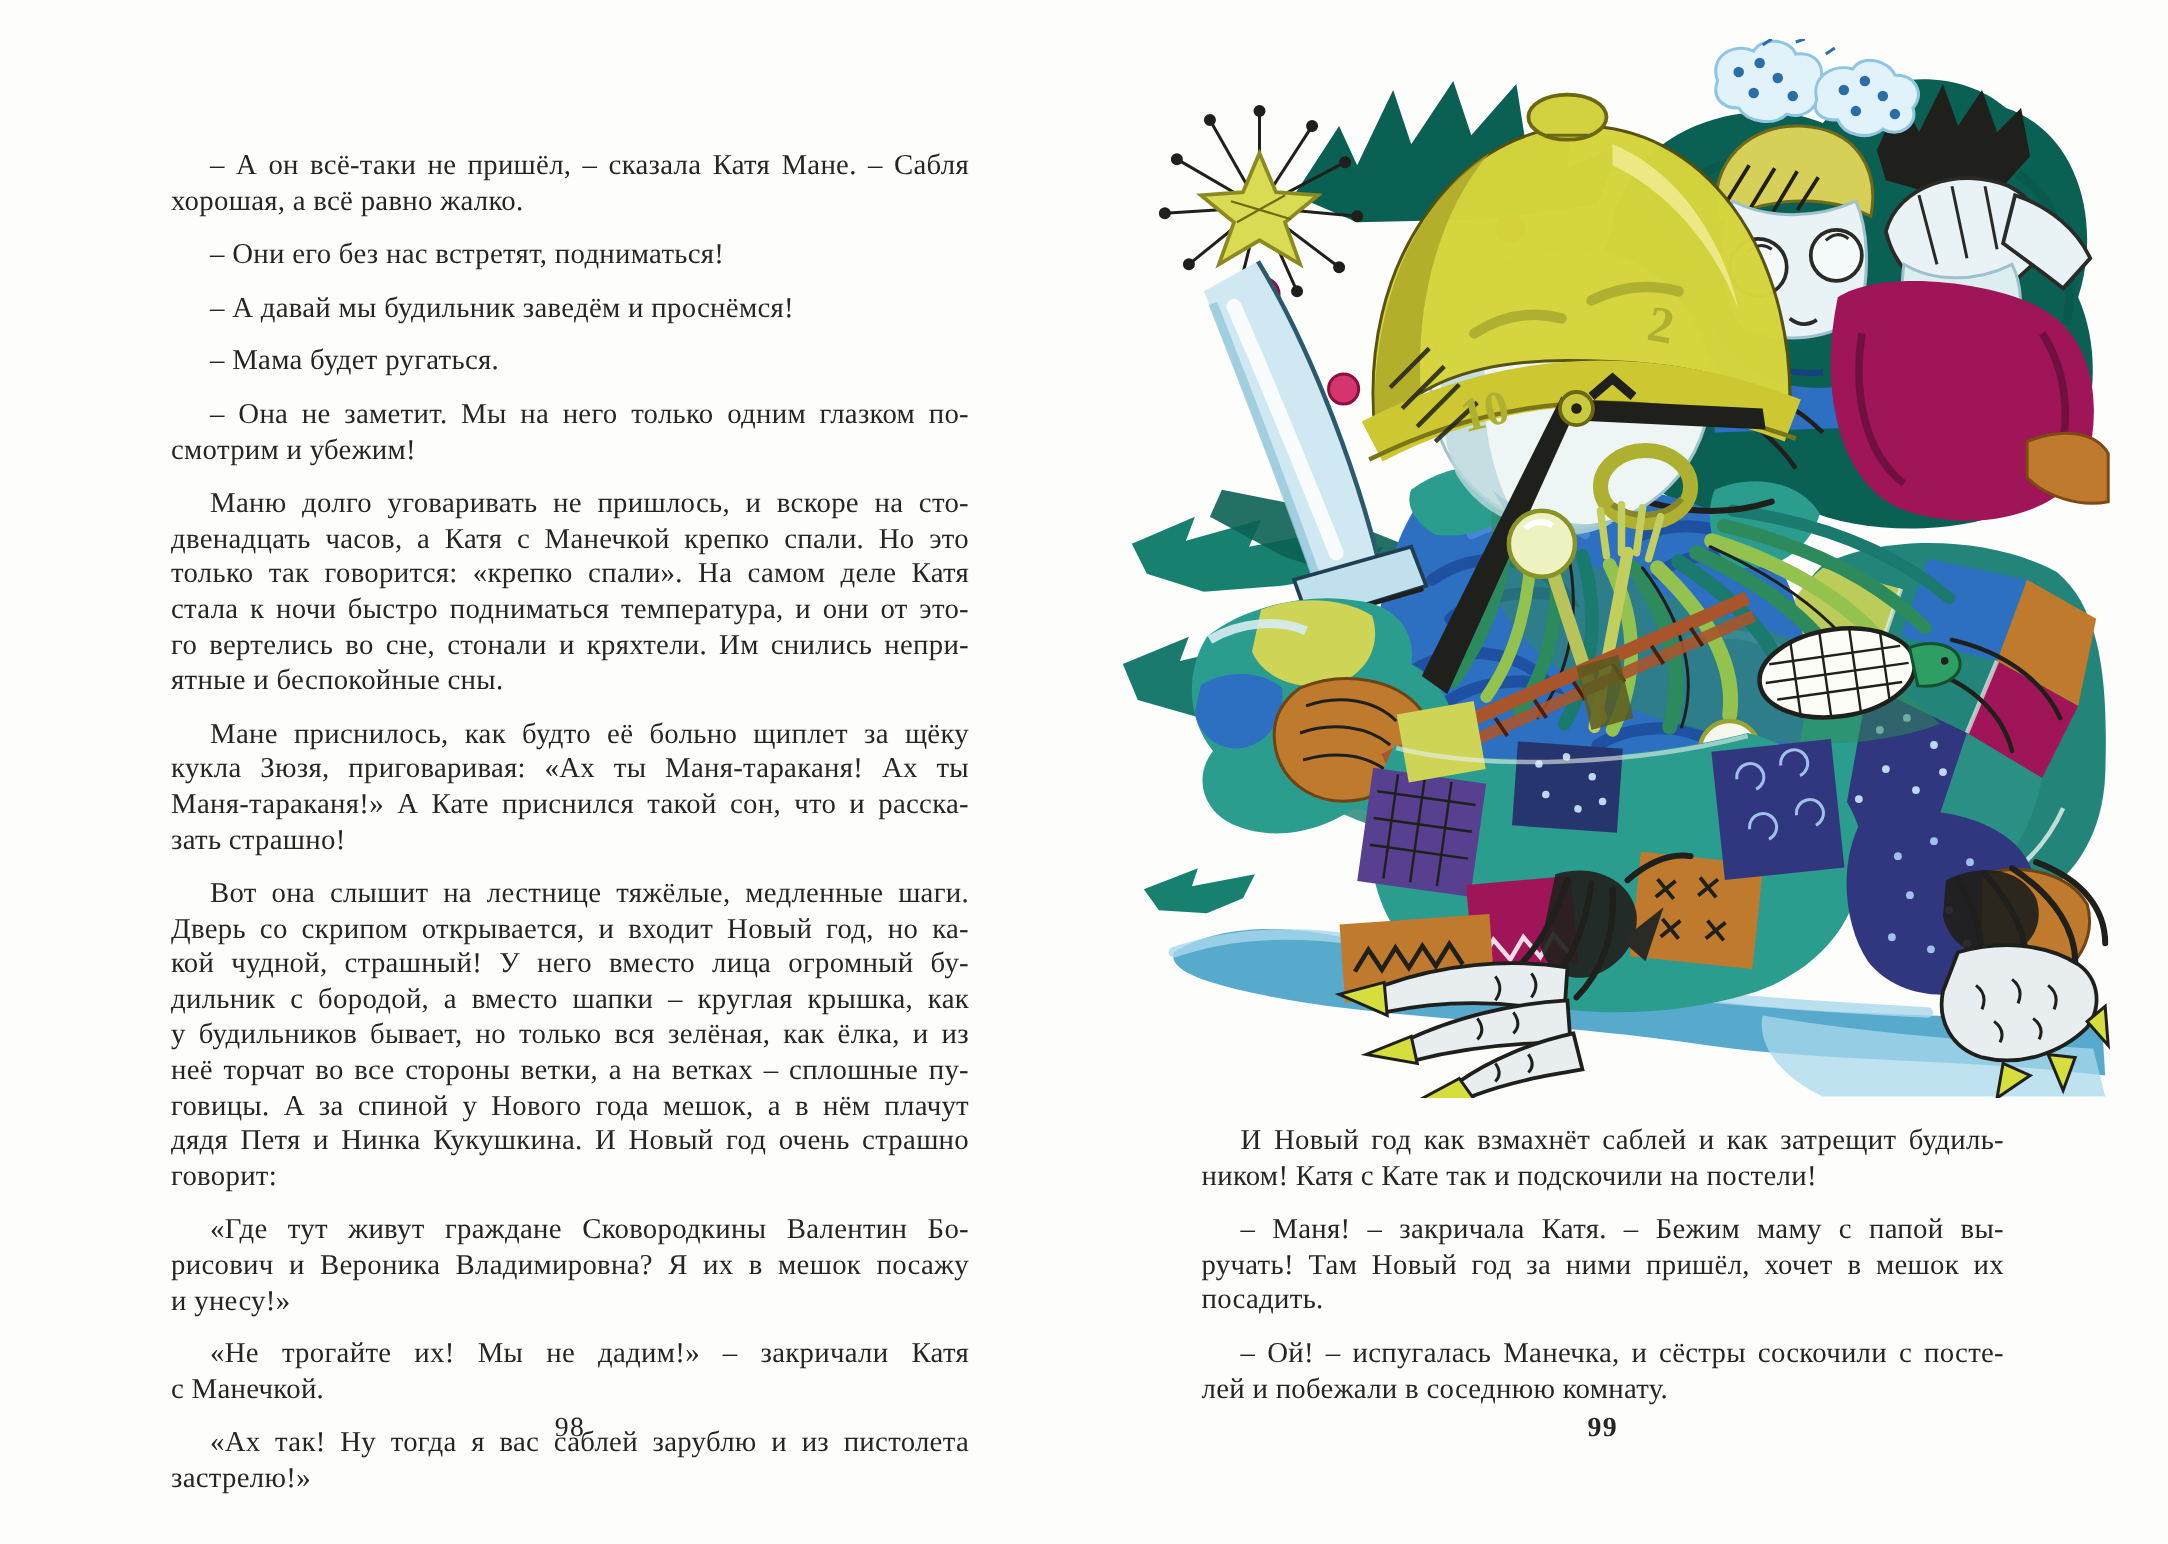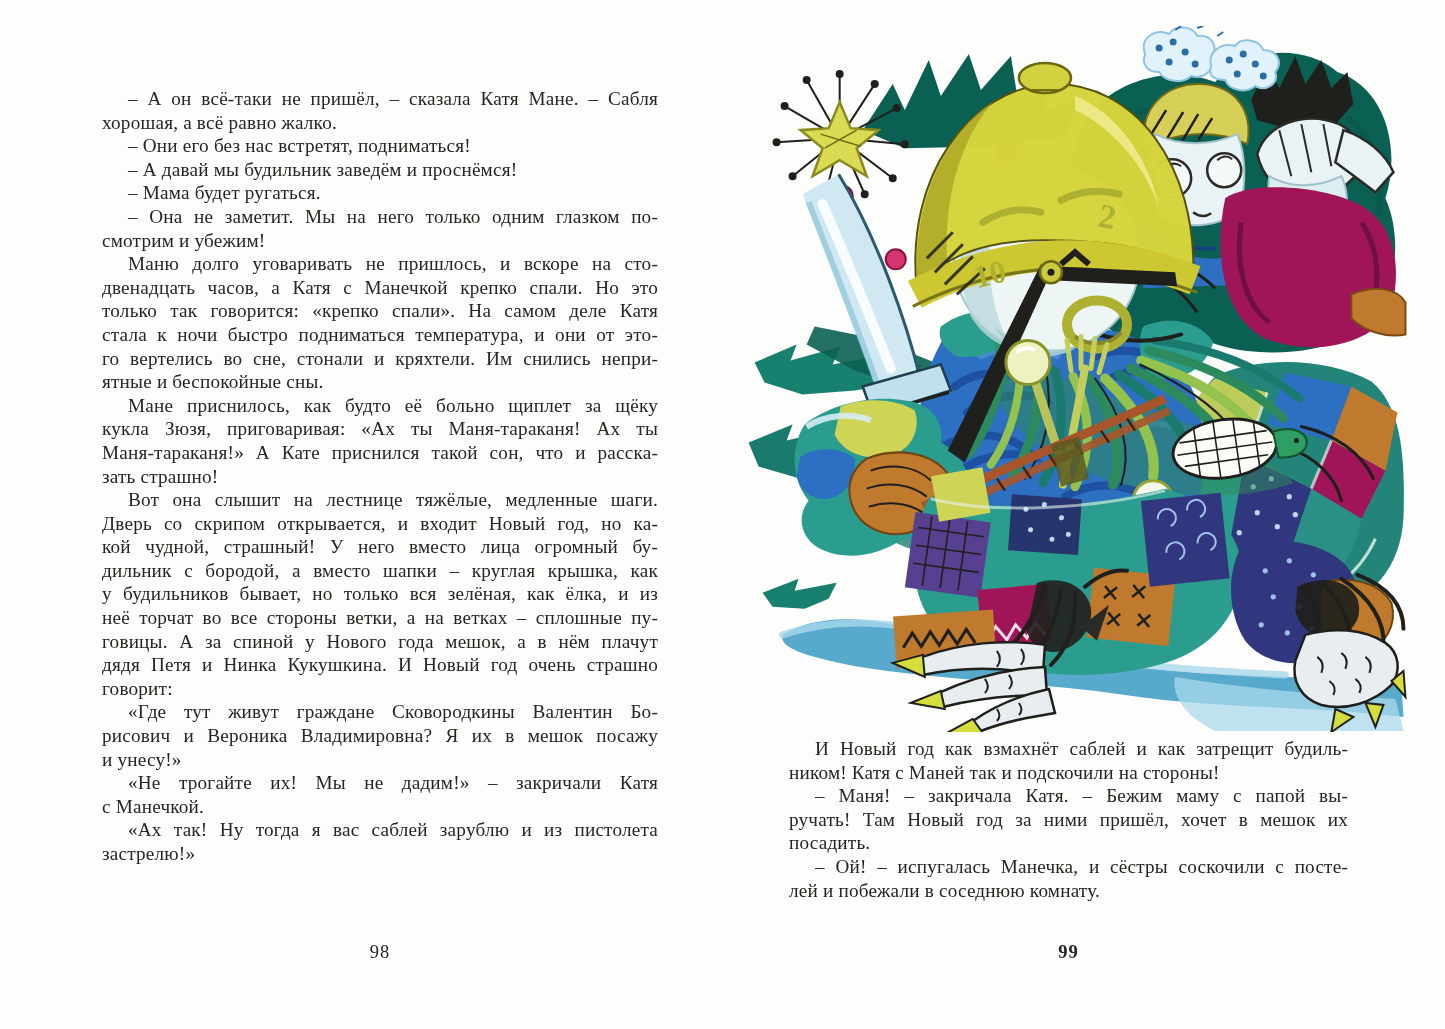--- a/index.html
+++ b/index.html
@@ -8,21 +8,21 @@
   html,body{margin:0;padding:0;}
   body{
     width:1445px;height:1029px;position:relative;overflow:hidden;
     background:var(--paper,#fdfdfc);
     font-family:"Liberation Serif","DejaVu Serif",serif;
   }
   .page{position:absolute;inset:0;}
   .textcol{position:absolute;color:var(--ink,#262522);}
   .textcol.leftcol{left:102px;top:87px;width:556px;}
   .textcol.rightcol{left:789px;top:737px;width:559px;}
-  .para{margin:0;padding:0;}
+  .para{margin:12px;padding:0;}
   .line{
     height:23.6px;line-height:23.6px;font-size:19.2px;
     letter-spacing:0.2px;white-space:nowrap;overflow:hidden;
     text-align:justify;text-align-last:justify;text-justify:inter-word;
   }
   .line.last{text-align-last:left;}
   .line.first{text-indent:26px;}
   .pagenum{
     position:absolute;top:942px;text-align:center;
     font-size:18.5px;color:var(--ink,#262522);letter-spacing:1px;
@@ -398,21 +398,21 @@
           <path d="M620,676 L630,700 L638,678 Z" fill="#d6de3e" stroke="var(--black)" stroke-width="2"></path>
           <path d="M646,654 L660,670 L658,644 Z" fill="#d6de3e" stroke="var(--black)" stroke-width="2"></path>
         </g>
 
       </svg>
     </figure>
 
     <div class="textcol rightcol" id="right-text">
         <div class="para">
           <div class="line first">И Новый год как взмахнёт саблей и как затрещит будиль-</div>
-          <div class="line last">ником! Катя с Маней так и подскочили на стороны!</div>
+          <div class="line last">ником! Катя с Кате так и подскочили на постели!</div>
         </div>
         <div class="para">
           <div class="line first">– Маня! – закричала Катя. – Бежим маму с папой вы-</div>
           <div class="line">ручать! Там Новый год за ними пришёл, хочет в мешок их</div>
           <div class="line last">посадить.</div>
         </div>
         <div class="para">
           <div class="line first">– Ой! – испугалась Манечка, и сёстры соскочили с посте-</div>
           <div class="line last">лей и побежали в соседнюю комнату.</div>
         </div>

